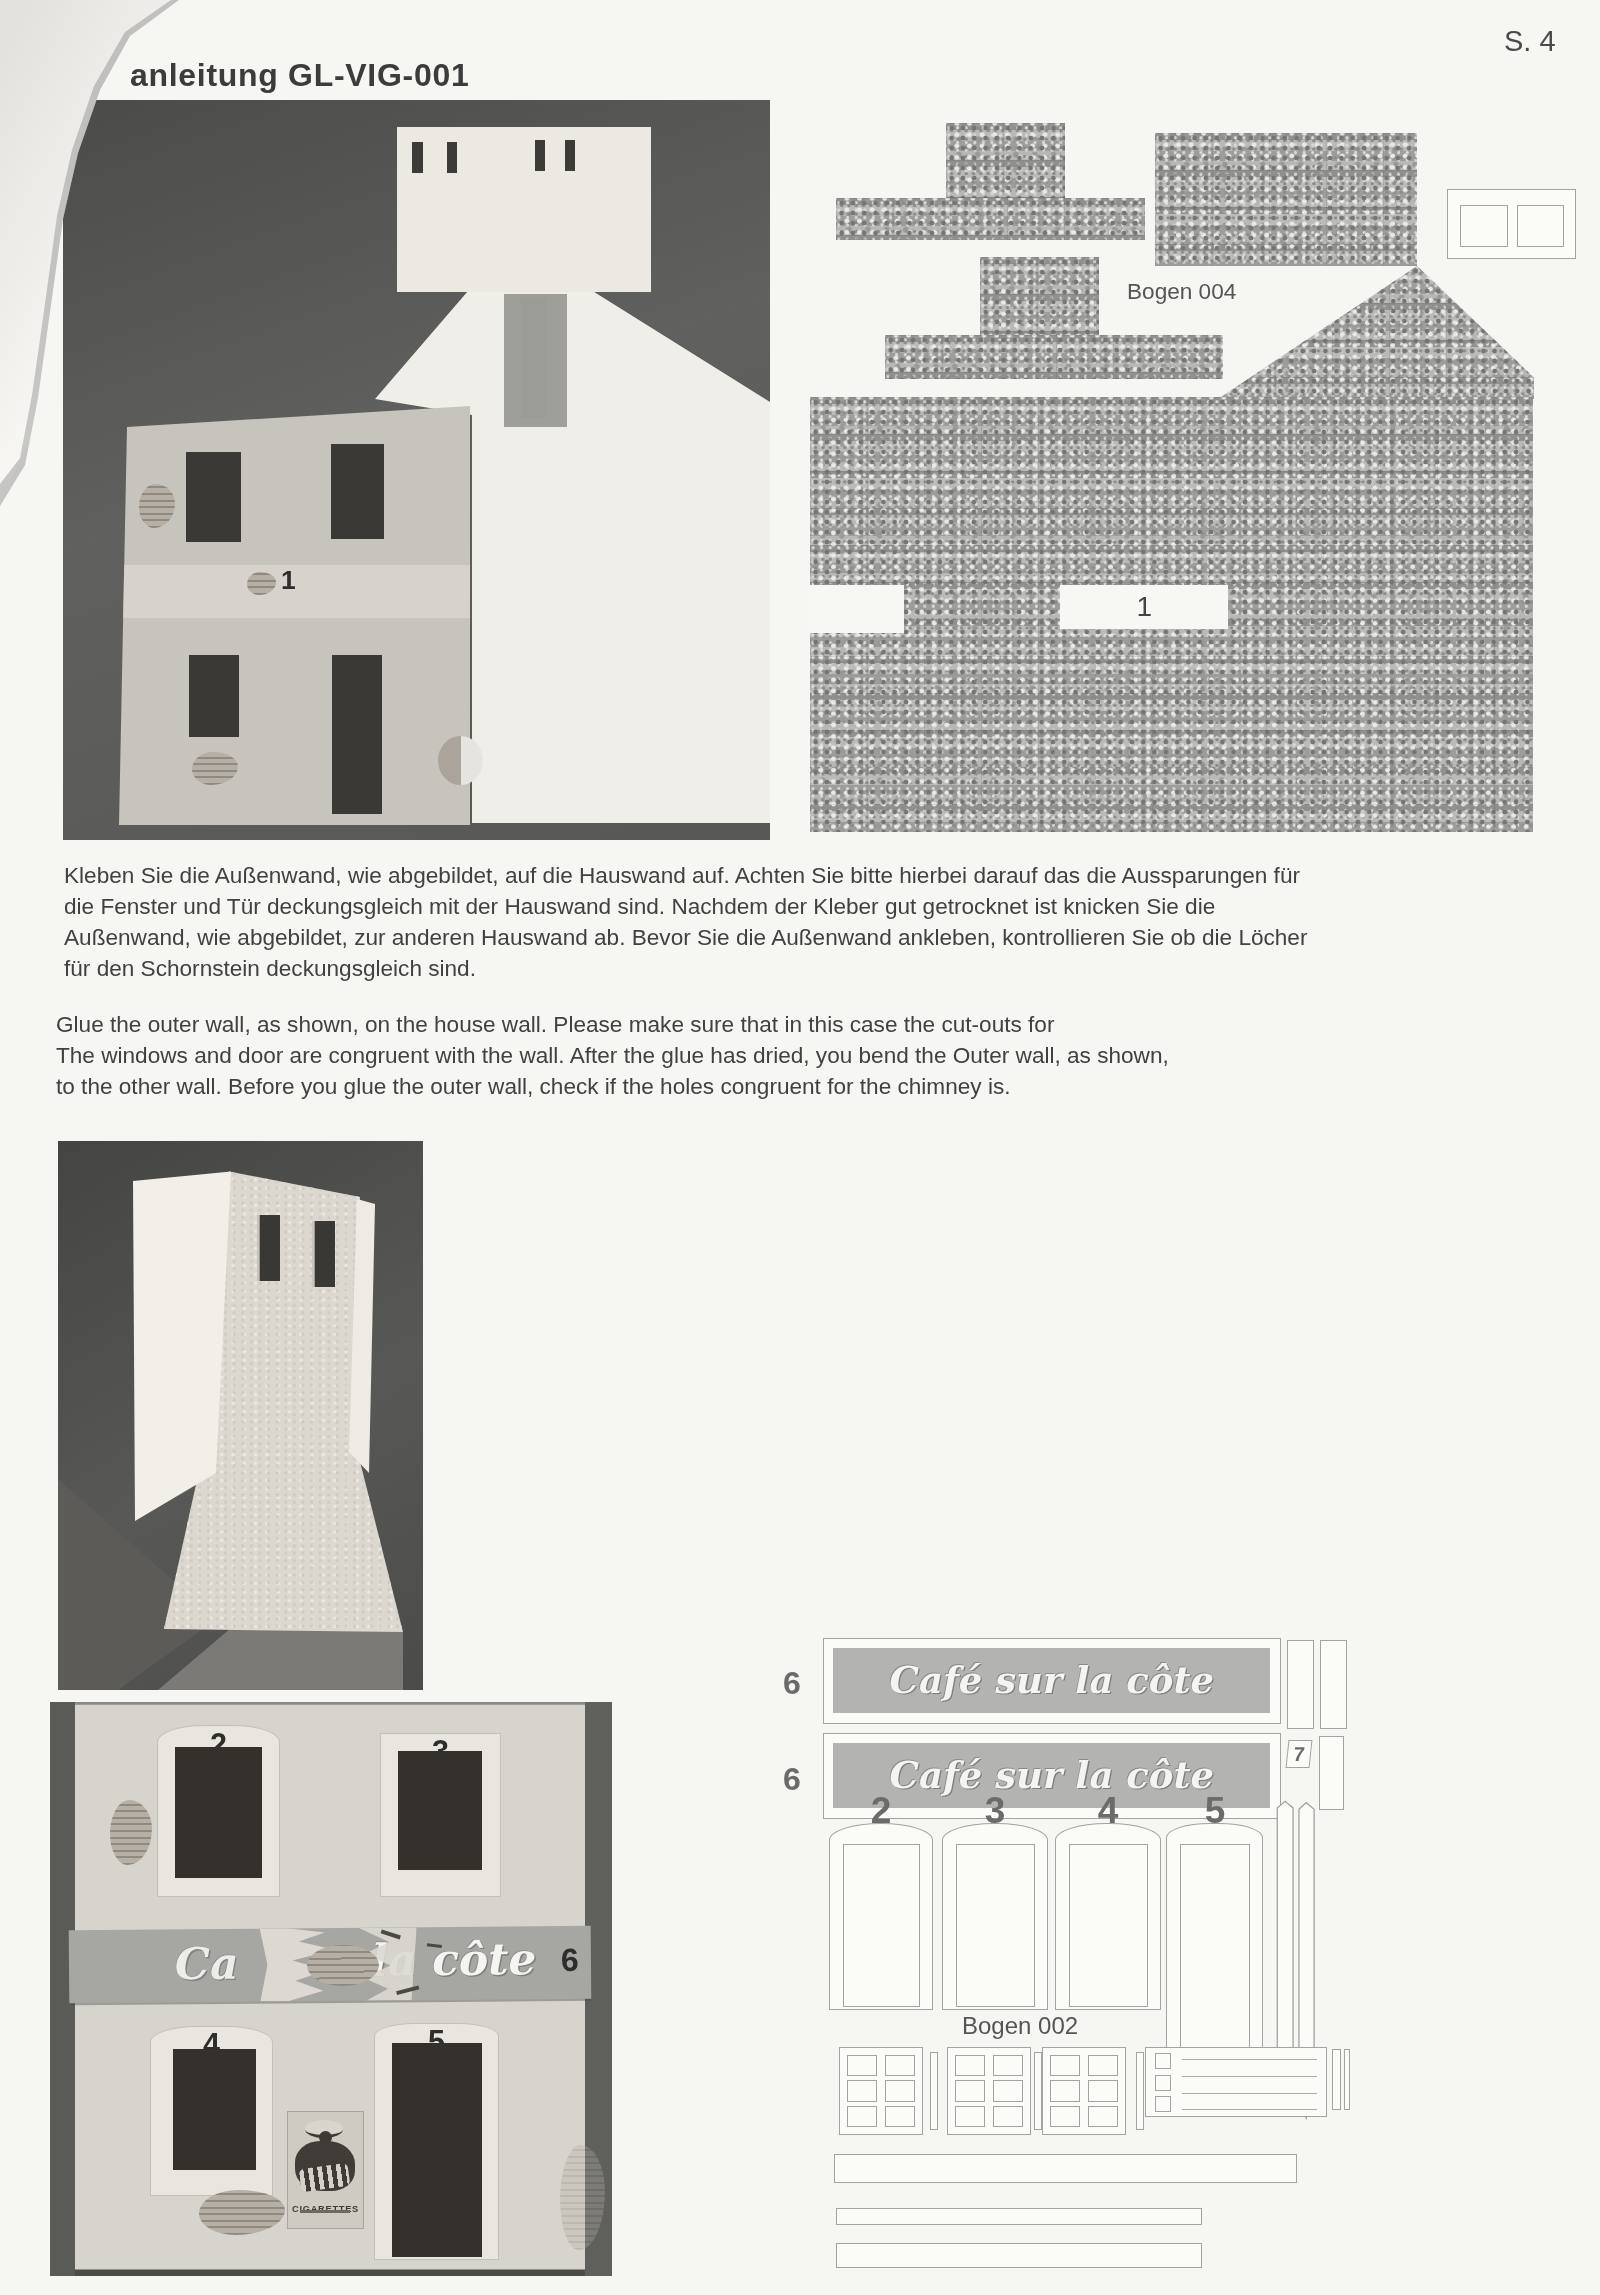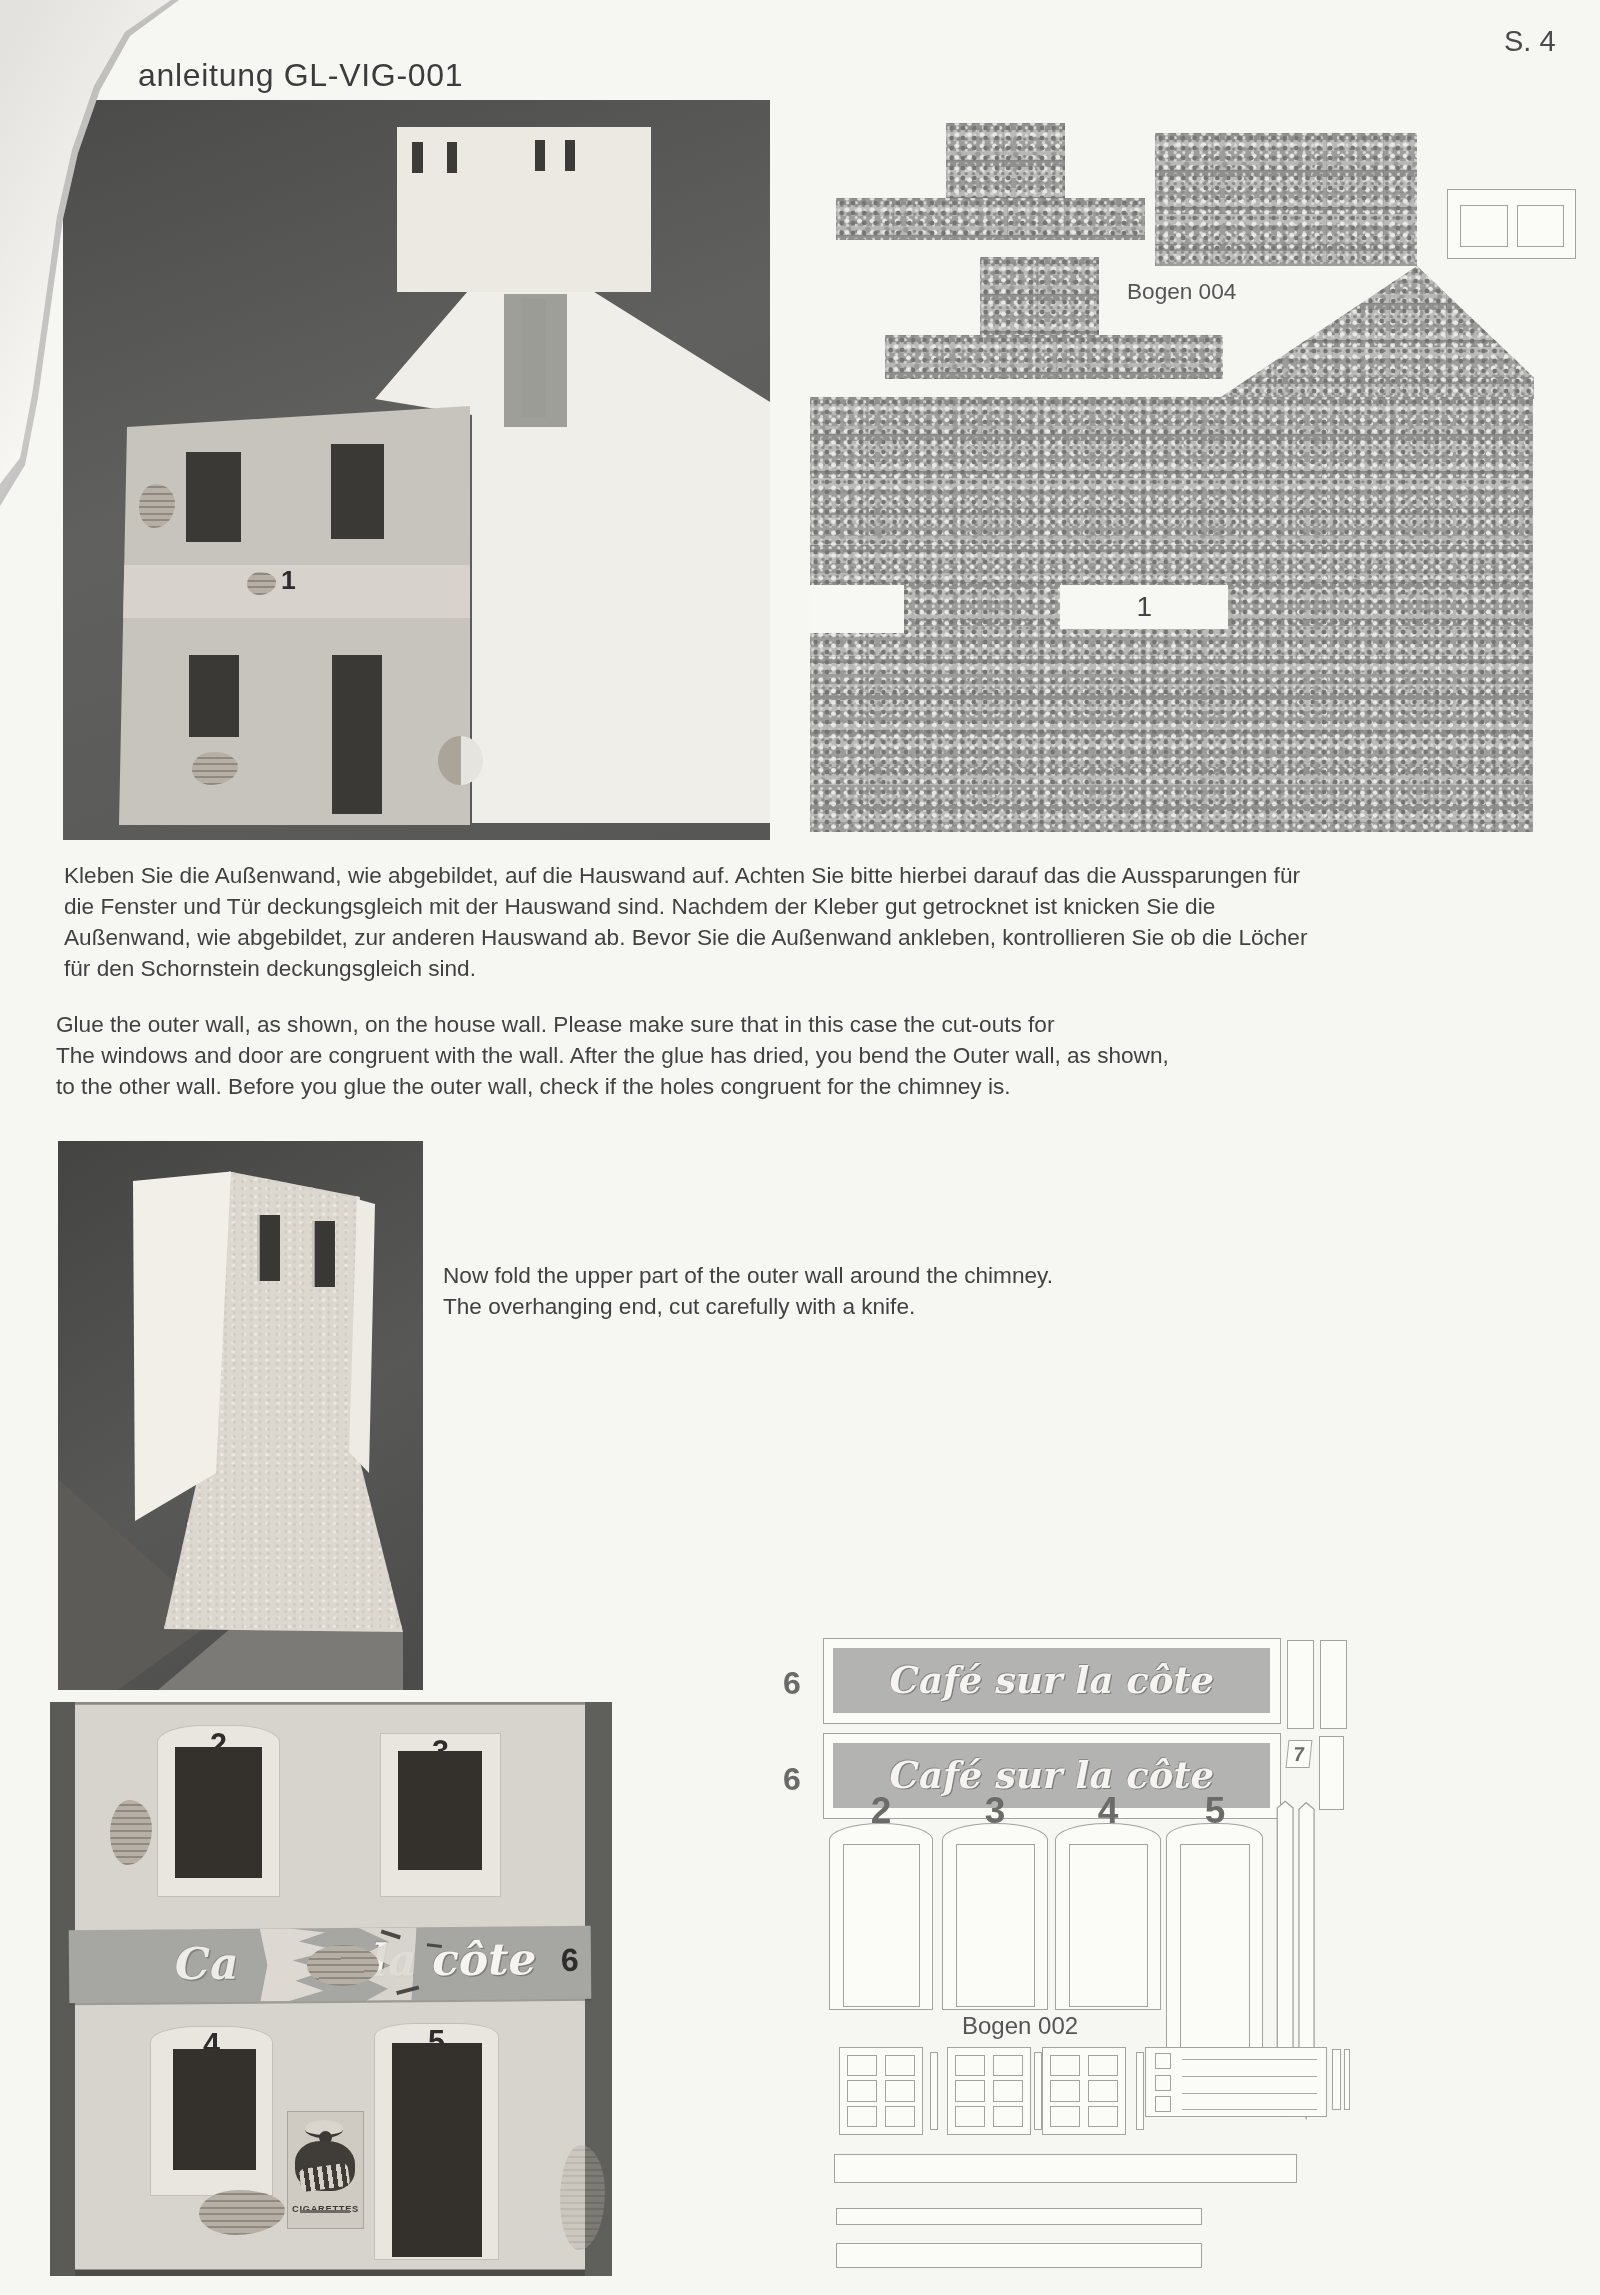--- a/index.html
+++ b/index.html
@@ -1,21 +1,21 @@
 <!DOCTYPE html>
 <html style="font-size:10.6px"><head>
 <meta charset="utf-8">
 <style>
   html,body{margin:0;padding:0;background:#d9d9d7;}
   .page{position:relative;width:1601px;height:2295px;background:#f6f6f3;overflow:hidden;
         font-family:"Liberation Sans",sans-serif;color:#3f3f3f;}
   .abs{position:absolute;}
 
   
-  .title{font-size:32px;font-weight:normal;color:#3c3c3c;letter-spacing:0.7px;margin-left:8px;}
+  .title{font-size:32px;font-weight:bold;color:#3c3c3c;letter-spacing:0.7px;}
   .pagenum{font-size:29px;color:#4a4a4a;}
   .body-text{font-size:22.6px;line-height:31px;color:#414141;white-space:pre-line;}
 
   
   .photo{overflow:hidden;}
   .ph-label{font-weight:600;color:#2e2d2b;}
 
   
   .tex{
     background-color:#b0b0ae;
@@ -139,22 +139,20 @@
          clip-path:polygon(171px 30.5px,302px 56px,293px 285px,345px 491px,106px 488px,151px 285px);"></div>
     <div class="abs" style="left:0;top:0;width:365px;height:549px;background:#f1efe8;
          clip-path:polygon(75px 40px,173px 30.5px,158px 332px,77px 380px);"></div>
     <div class="abs" style="left:0;top:0;width:365px;height:549px;background:#edebe4;
          clip-path:polygon(299px 58px,317px 63px,311px 332px,291px 311px);"></div>
 
     <div class="abs" style="left:199px;top:74px;width:22.6px;height:66px;background:#3a3835;box-shadow:inset 2.7px 0 0 #c9c5bd;"></div>
     <div class="abs" style="left:254px;top:80px;width:22.6px;height:66px;background:#3a3835;box-shadow:inset 2.7px 0 0 #c9c5bd;"></div>
   </div>
 
-  <div class="abs body-text" style="left:443px;top:1260px;width:1095px;">Now fold the upper part of the outer wall around the chimney.
-The overhanging end, cut carefully with a knife.</div>
 
   <div class="abs photo" style="left:50px;top:1702px;width:562px;height:574px;background:#d7d4cd;
        box-shadow:inset 0 -6.6px 0 #4c4b48, inset 0 2.7px 0 #8b8a86;">
     <div class="abs" style="left:0;top:0;width:25px;height:100%;background:#5a5a57;"></div>
     <div class="abs" style="left:535px;top:0;width:27px;height:100%;background:#5f5f5c;"></div>
 
     <div class="abs" style="left:107px;top:22.6px;width:121px;height:170px;background:#e9e6df;border-radius:46px 46px 0 0/17px 17px 0 0;border:0.7px solid #c3c0b8;">
       <div class="abs ph-label" style="left:0;right:0;top:1.3px;text-align:center;font-size:30.5px;">2</div>
       <div class="abs" style="left:16.6px;top:21px;width:87px;height:131px;background:#34312d;"></div>
     </div>

